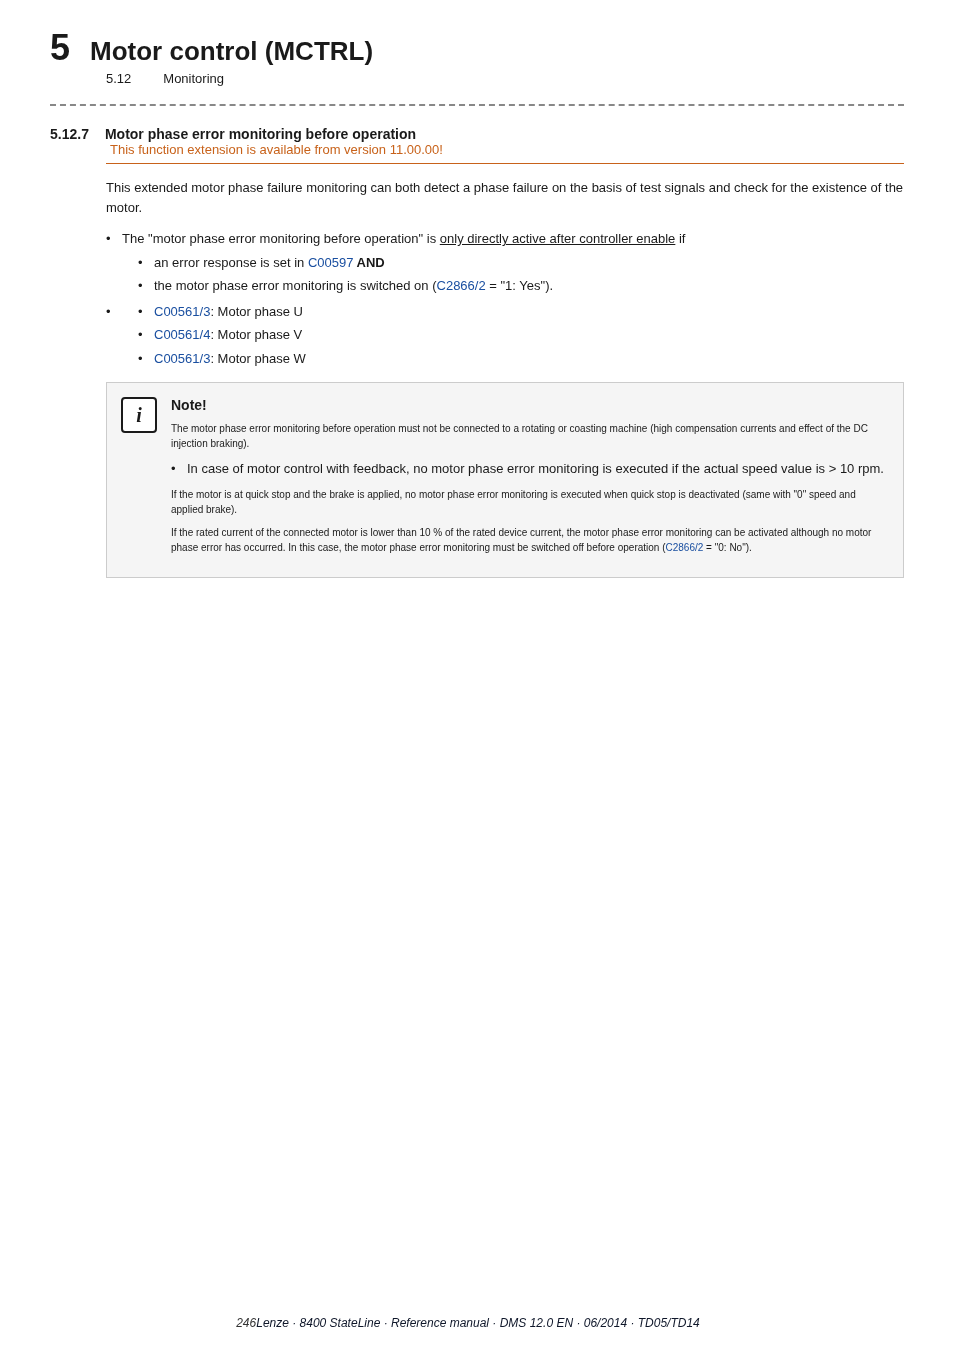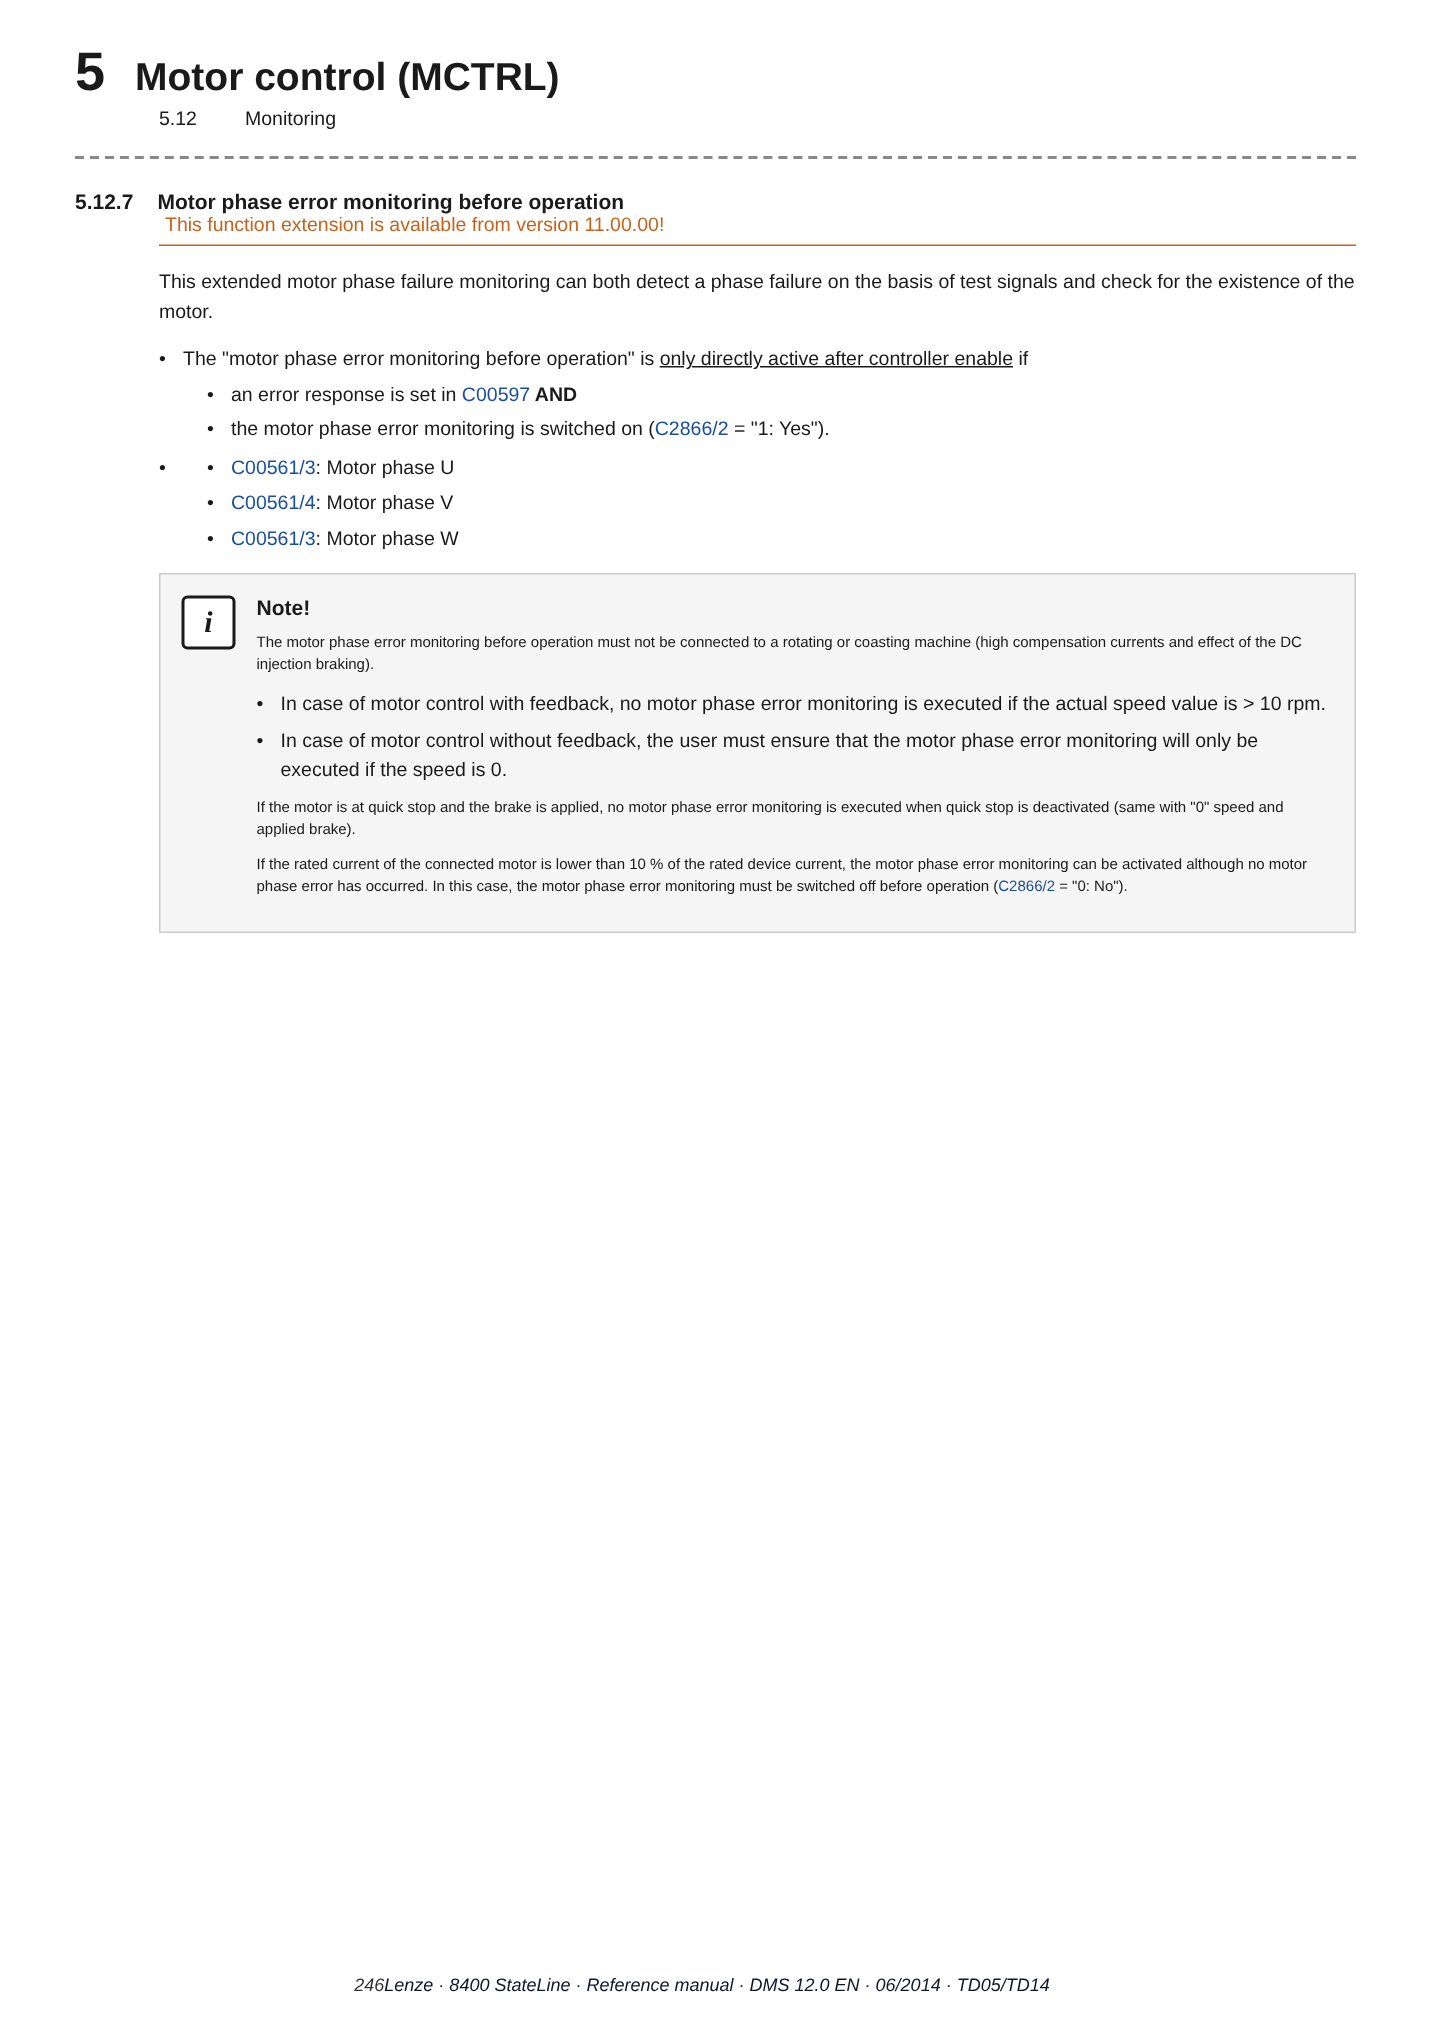--- a/index.html
+++ b/index.html
@@ -302,21 +302,20 @@
     </li>
   </ul>
 
   <div class="note-box">
     <div class="note-icon-wrap">i</div>
     <div class="note-content">
       <div class="note-title">Note!</div>
       <p class="note-para">The motor phase error monitoring before operation must not be connected to a rotating or coasting machine (high compensation currents and effect of the DC injection braking).</p>
       <ul class="note-bullet-list">
         <li>In case of motor control with feedback, no motor phase error monitoring is executed if the actual speed value is &gt; 10 rpm.</li>
-        <li>In case of motor control without feedback, the user must ensure that the motor phase error monitoring will only be executed if the speed is 0.</li>
       </ul>
       <p class="note-para">If the motor is at quick stop and the brake is applied, no motor phase error monitoring is executed when quick stop is deactivated (same with "0" speed and applied brake).</p>
       <p class="note-para">
         <span>If the rated current of the connected motor is lower than 10 % of the rated device current, the motor phase error monitoring can be activated although no motor phase error has occurred. In this case, the motor phase error monitoring must be switched off before operation (</span><a class="link">C2866/2</a><span> = "0: No").</span>
       </p>
     </div>
   </div>
 
 </div>
 

